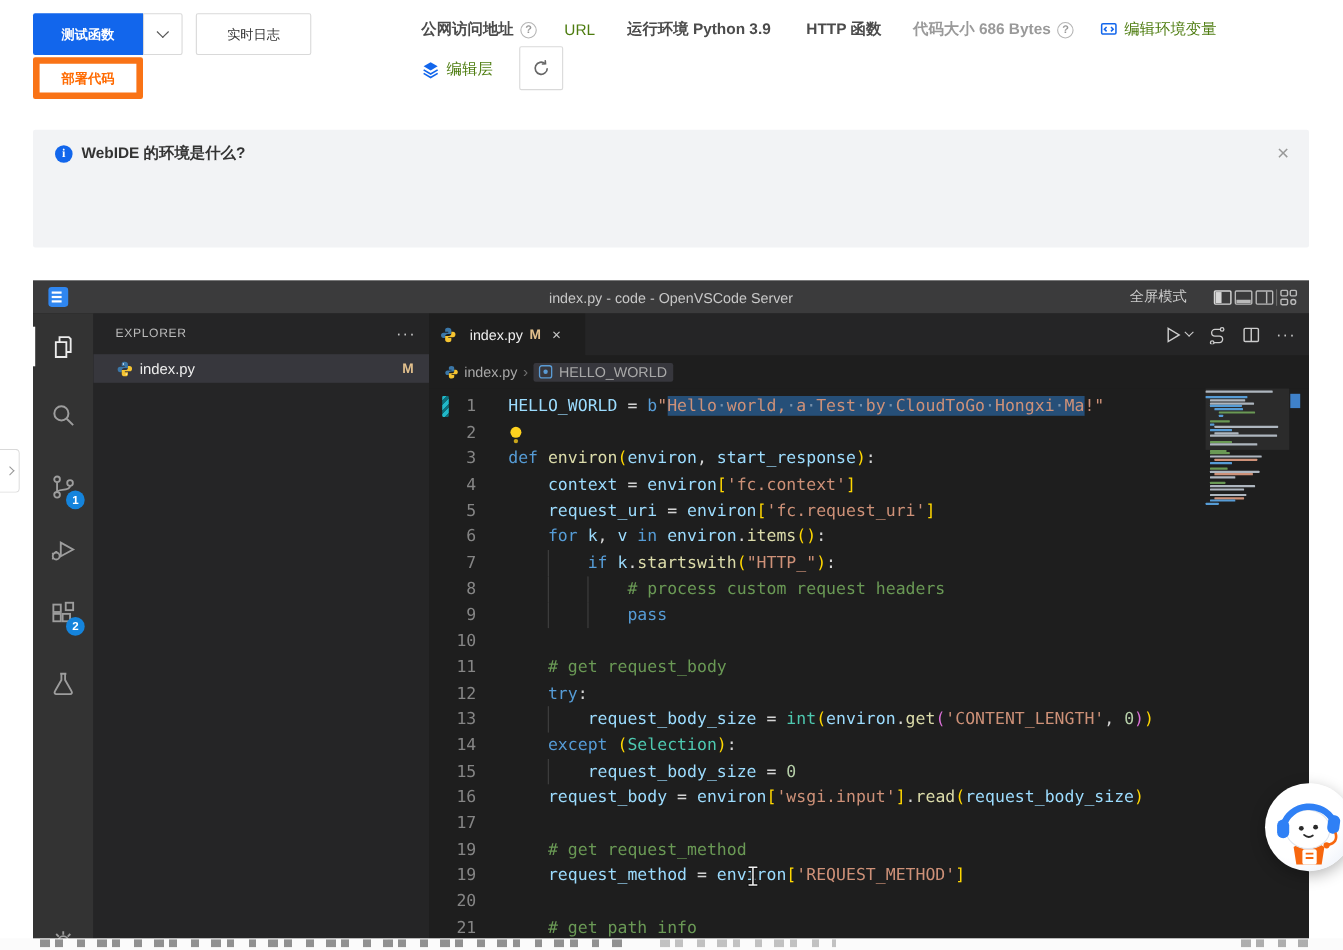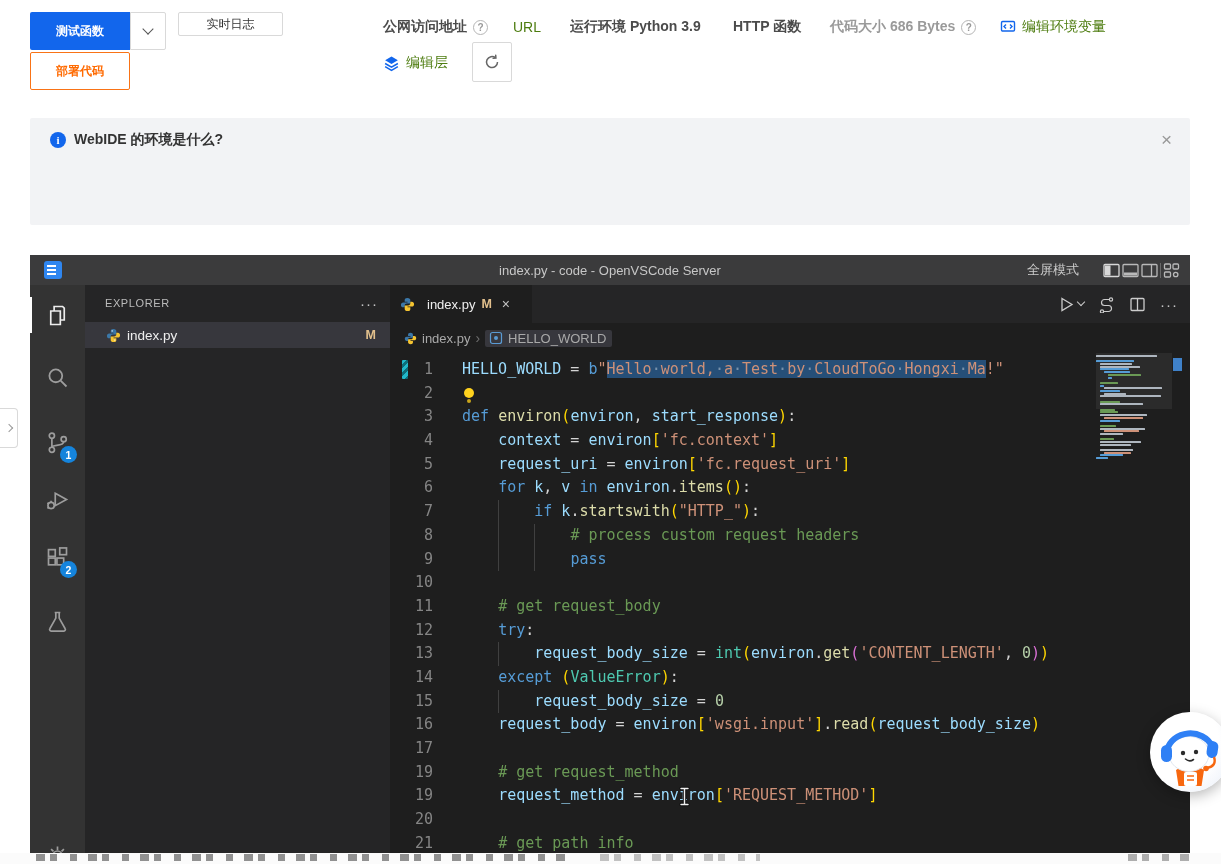--- a/index.html
+++ b/index.html
@@ -2,22 +2,22 @@
 <html><head>
 <meta charset="utf-8">
 <style>
   *{box-sizing:border-box;margin:0;padding:0}
   html,body{width:1221px;height:864px}
   body{position:relative;overflow:hidden;background:#fff;font-family:"Liberation Sans",sans-serif;color:#333}
   
   .btn{position:absolute;display:flex;align-items:center;justify-content:center;font-size:12px;cursor:pointer}
   #btn-test{left:30px;top:12px;width:100px;height:38px;background:#1266ec;color:#fff;border-radius:2px 0 0 2px;font-weight:600}
   #btn-caret{left:130px;top:12px;width:36px;height:38px;background:#fff;border:1px solid #d9d9d9;border-radius:0 2px 2px 0}
-  #btn-logs{left:178px;top:12px;width:105px;height:24px;background:#fff;border:1px solid #d9d9d9;border-radius:2px;color:#333}
-  #btn-deploy{left:30px;top:52px;width:100px;height:38px;background:#fff;border:1px solid #f97316;color:#ff6a00;border-radius:2px;z-index:5;font-weight:600}
+  #btn-logs{left:178px;top:12px;width:105px;height:38px;background:#fff;border:1px solid #d9d9d9;border-radius:2px;color:#333}
+  #btn-deploy{left:30px;top:52px;width:100px;height:38px;background:#fff;border:6px solid #f97316;color:#ff6a00;border-radius:2px;z-index:5;font-weight:600}
   .chev{display:inline-block;width:8px;height:8px;border-right:1.7px solid #555;border-bottom:1.7px solid #555;transform:rotate(45deg);margin-top:-4px}
   .chev.right{transform:rotate(-45deg);margin:0}
   .meta{position:absolute;top:16px;display:flex;align-items:center;gap:6px;height:22px;font-size:14px;white-space:nowrap}
   .meta.bold{font-weight:600;color:#4b4b4b}
   .meta.grey{color:#9a9a9a;font-weight:600}
   .meta.link{color:#4d7c0f;font-weight:400;cursor:pointer}
   .help{display:inline-flex;width:15px;height:15px;border:1px solid #b5b5b5;border-radius:50%;color:#999;font-size:10px;align-items:center;justify-content:center;font-weight:700}
   #refresh-btn{left:472px;top:42px;width:40px;height:40px;background:#fff;border:1px solid #d9d9d9;border-radius:2px;display:flex;align-items:center;justify-content:center;position:absolute;cursor:pointer}
   
   #banner{left:30px;top:118px;width:1160px;height:107px;background:#f2f3f5;border-radius:2px;padding:13px 40px 0 20px;position:absolute}
@@ -299,21 +299,21 @@
             <div class="code-line"><span class="ln">4</span><span class="lc"><span class="tk pl">    </span><span class="tk var">context</span><span class="tk pl"> = </span><span class="tk var">environ</span><span class="tk br1">[</span><span class="tk str">'fc.context'</span><span class="tk br1">]</span></span></div>
             <div class="code-line"><span class="ln">5</span><span class="lc"><span class="tk pl">    </span><span class="tk var">request_uri</span><span class="tk pl"> = </span><span class="tk var">environ</span><span class="tk br1">[</span><span class="tk str">'fc.request_uri'</span><span class="tk br1">]</span></span></div>
             <div class="code-line"><span class="ln">6</span><span class="lc"><span class="tk pl">    </span><span class="tk kw">for</span><span class="tk pl"> </span><span class="tk var">k</span><span class="tk pl">, </span><span class="tk var">v</span><span class="tk pl"> </span><span class="tk kw">in</span><span class="tk pl"> </span><span class="tk var">environ</span><span class="tk pl">.</span><span class="tk fn">items</span><span class="tk br1">()</span><span class="tk pl">:</span></span></div>
             <div class="code-line"><span class="ln">7</span><span class="lc"><span class="guide" style="left: 65px;"></span><span class="tk pl">        </span><span class="tk kw">if</span><span class="tk pl"> </span><span class="tk var">k</span><span class="tk pl">.</span><span class="tk fn">startswith</span><span class="tk br1">(</span><span class="tk str">"HTTP_"</span><span class="tk br1">)</span><span class="tk pl">:</span></span></div>
             <div class="code-line"><span class="ln">8</span><span class="lc"><span class="guide" style="left: 65px;"></span><span class="guide" style="left: 101px;"></span><span class="tk pl">            </span><span class="tk com"># process custom request headers</span></span></div>
             <div class="code-line"><span class="ln">9</span><span class="lc"><span class="guide" style="left: 65px;"></span><span class="guide" style="left: 101px;"></span><span class="tk pl">            </span><span class="tk kw">pass</span></span></div>
             <div class="code-line"><span class="ln">10</span><span class="lc"></span></div>
             <div class="code-line"><span class="ln">11</span><span class="lc"><span class="tk pl">    </span><span class="tk com"># get request_body</span></span></div>
             <div class="code-line"><span class="ln">12</span><span class="lc"><span class="tk pl">    </span><span class="tk kw">try</span><span class="tk pl">:</span></span></div>
             <div class="code-line"><span class="ln">13</span><span class="lc"><span class="guide" style="left: 65px;"></span><span class="tk pl">        </span><span class="tk var">request_body_size</span><span class="tk pl"> = </span><span class="tk cls">int</span><span class="tk br1">(</span><span class="tk var">environ</span><span class="tk pl">.</span><span class="tk fn">get</span><span class="tk br2">(</span><span class="tk str">'CONTENT_LENGTH'</span><span class="tk pl">, </span><span class="tk num">0</span><span class="tk br2">)</span><span class="tk br1">)</span></span></div>
-            <div class="code-line"><span class="ln">14</span><span class="lc"><span class="tk pl">    </span><span class="tk kw">except</span><span class="tk pl"> </span><span class="tk br1">(</span><span class="tk cls">ValueError</span><span class="tk br1">)</span><span class="tk pl">:</span></span></div>
+            <div class="code-line"><span class="ln">14</span><span class="lc"><span class="tk pl">    </span><span class="tk kw">except</span><span class="tk pl"> </span><span class="tk br1">(</span><span class="tk cls">Selection</span><span class="tk br1">)</span><span class="tk pl">:</span></span></div>
             <div class="code-line"><span class="ln">15</span><span class="lc"><span class="guide" style="left: 65px;"></span><span class="tk pl">        </span><span class="tk var">request_body_size</span><span class="tk pl"> = </span><span class="tk num">0</span></span></div>
             <div class="code-line"><span class="ln">16</span><span class="lc"><span class="tk pl">    </span><span class="tk var">request_body</span><span class="tk pl"> = </span><span class="tk var">environ</span><span class="tk br1">[</span><span class="tk str">'wsgi.input'</span><span class="tk br1">]</span><span class="tk pl">.</span><span class="tk fn">read</span><span class="tk br1">(</span><span class="tk var">request_body_size</span><span class="tk br1">)</span></span></div>
             <div class="code-line"><span class="ln">17</span><span class="lc"></span></div>
             <div class="code-line"><span class="ln">19</span><span class="lc"><span class="tk pl">    </span><span class="tk com"># get request_method</span></span></div>
             <div class="code-line"><span class="ln">19</span><span class="lc"><span class="tk pl">    </span><span class="tk var">request_method</span><span class="tk pl"> = </span><span class="tk var">environ</span><span class="tk br1">[</span><span class="tk str">'REQUEST_METHOD'</span><span class="tk br1">]</span></span></div>
             <div class="code-line"><span class="ln">20</span><span class="lc"></span></div>
             <div class="code-line"><span class="ln">21</span><span class="lc"><span class="tk pl">    </span><span class="tk com"># get path info</span></span></div>
           </div>
         <div id="mm-slider"></div>
         <div id="minimap">

